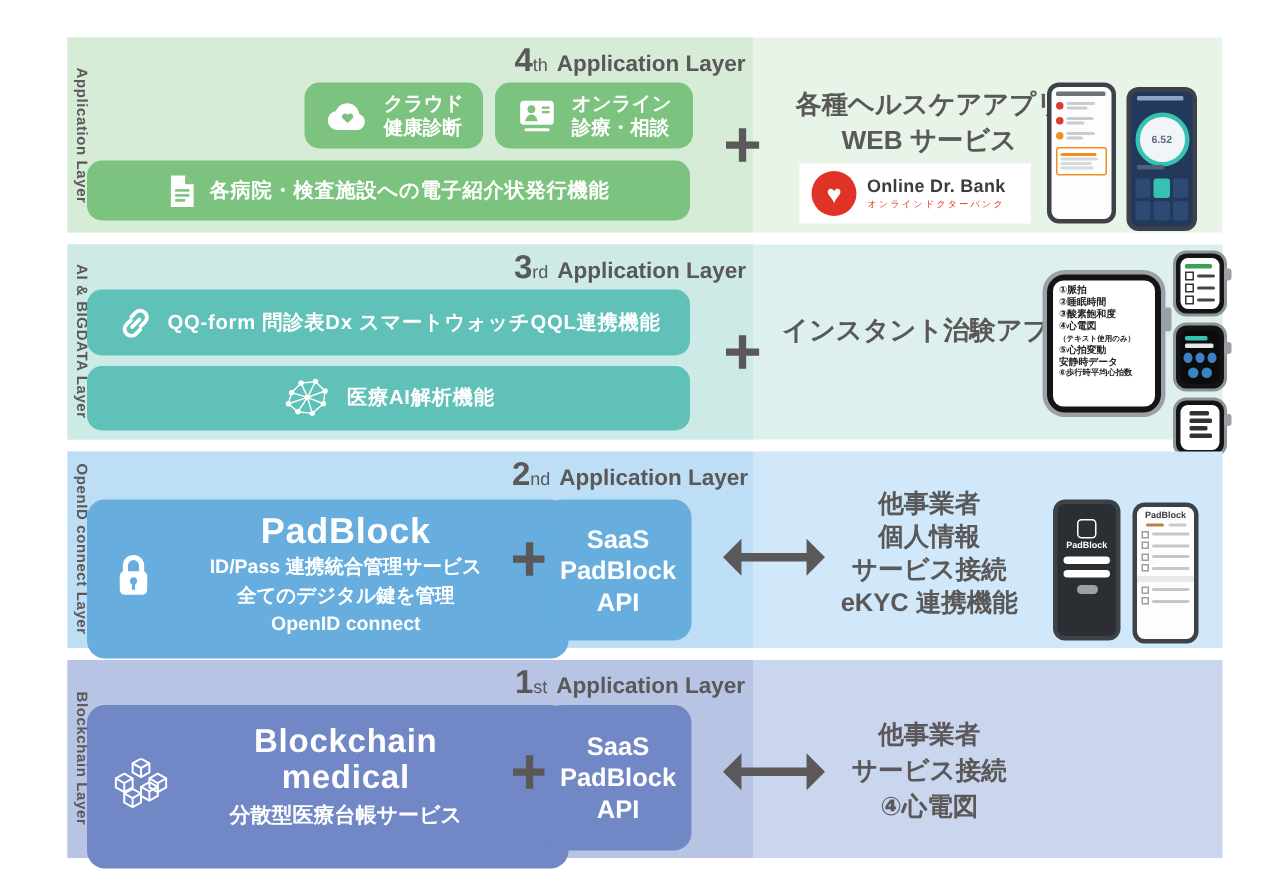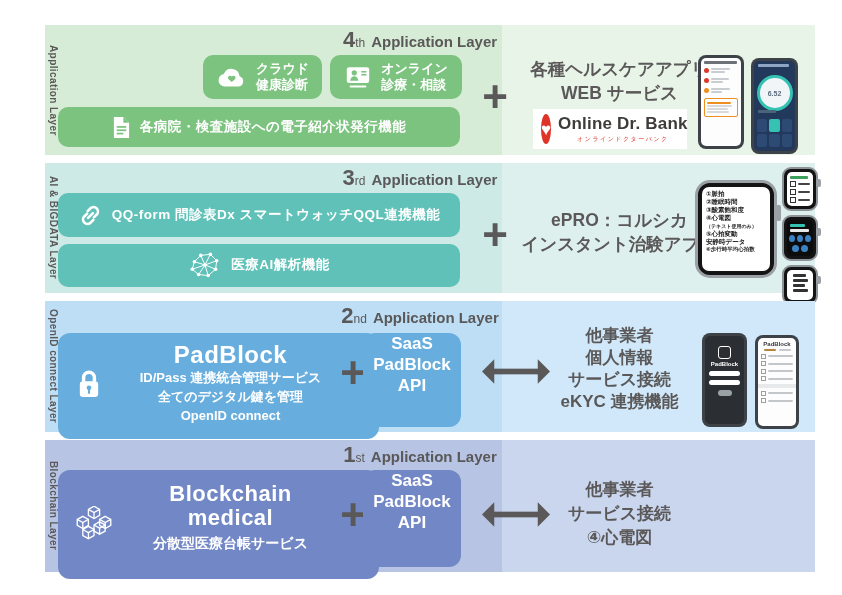--- a/index.html
+++ b/index.html
@@ -34,38 +34,38 @@
   .pill{position:absolute;border-radius:10px;color:#fff;display:flex;align-items:center;justify-content:center;gap:9px;font-weight:700;}
   .band1 .pill{background:var(--l1-btn,#7bc37e);}
   .band2 .pill{background:var(--l2-btn,#5fc1b7);}
   .pill .txt{font-size:13px;line-height:1.25;text-align:left;}
   .pill .txt1{font-size:13.5px;letter-spacing:.5px;}
   .pill svg{flex:0 0 auto;}
 
   .bigbox{position:absolute;border-radius:12px;color:#fff;text-align:center;}
   .band3 .bigbox,.band3 .apibox{background:var(--l3-btn,#67aede);}
   .band4 .bigbox,.band4 .apibox{background:var(--l4-btn,#7287c5);}
-  .apibox{position:absolute;border-radius:12px;color:#fff;display:flex;flex-direction:column;align-items:center;font-weight:800;font-size:17px;line-height:21px;}
+  .apibox{position:absolute;border-radius:12px;color:#fff;display:flex;flex-direction:column;align-items:center;justify-content:center;font-weight:800;font-size:17px;line-height:21px;}
   .bigbox .icon-left{position:absolute;left:17px;top:50%;transform:translateY(-50%);}
   .bb-title{font-size:24px;font-weight:800;letter-spacing:.5px;margin-top:8px;}
   .bb-line{font-size:13px;font-weight:700;line-height:1.45;}
   .bb-sub{font-size:14px;font-weight:700;margin-top:5px;}
   .bb-pad{padding:6px 10px 6px 34px;}
 
   .plus{position:absolute;width:40px;text-align:center;font-size:44px;font-weight:800;color:var(--text-gray,#5a5858);line-height:40px;}
   .dblarrow{position:absolute;}
 
   .r-heading{position:absolute;text-align:center;font-weight:800;color:var(--text-gray,#5a5858);font-size:17.5px;line-height:24px;}
   .r-lines{position:absolute;text-align:center;font-weight:800;color:var(--text-gray,#5a5858);font-size:17px;line-height:22px;}
 
   
   .logo{position:absolute;background:#fff;display:flex;align-items:center;gap:7px;padding:4px 8px;}
   .logo-mark{width:30px;height:30px;border-radius:50%;background:var(--logo-red,#e03328);display:flex;align-items:center;justify-content:center;color:#fff;font-size:17px;line-height:1;}
   .logo-texts{display:flex;flex-direction:column;align-items:center;}
-  .logo-title{font-size:17px;font-weight:800;color:#3f3b3a;letter-spacing:.2px;white-space:nowrap;}
+  .logo-title{font-size:12px;font-weight:800;color:#3f3b3a;letter-spacing:.2px;white-space:nowrap;}
   .logo-sub{font-size:6px;color:var(--logo-red,#e03328);letter-spacing:1.5px;margin-top:1px;white-space:nowrap;}
 
   
   .phone{position:absolute;background:#3c4247;border-radius:8px;padding:3px;box-sizing:border-box;}
   .screen{width:100%;height:100%;border-radius:5px;overflow:hidden;position:relative;box-sizing:border-box;}
   .scr-white{background:#fdfdfd;}
   .scr-navy{background:#22395c;}
   .scr-dark{background:#2b2f33;}
   .bar{border-radius:1px;}
   .hl-row{display:flex;align-items:center;gap:2px;margin:3px 3px 0 3px;}
@@ -262,21 +262,20 @@
             <circle cx="4" cy="17" r="1.7"></circle>
             <circle cx="16" cy="13" r="1.7"></circle>
         </g>
       </svg>
       <div class="txt txt1">医療AI解析機能</div>
     </div>
 
     <div class="plus" style="left:430px;top:52px;">+</div>
 
     <div class="r-heading" style="left:462px;top:45px;width:225px;">
-      <div>ePRO：コルシカ</div>
       <div>インスタント治験アプリ</div>
     </div>
 
     <div class="watch" style="left:650px;top:17px;width:82px;height:98px;">
       <div class="crown" style="top:22px;height:16px;"></div>
       <div class="wscreen">
         <div class="w-item">①脈拍</div>
         <div class="w-item">②睡眠時間</div>
         <div class="w-item">③酸素飽和度</div>
         <div class="w-item">④心電図</div>

